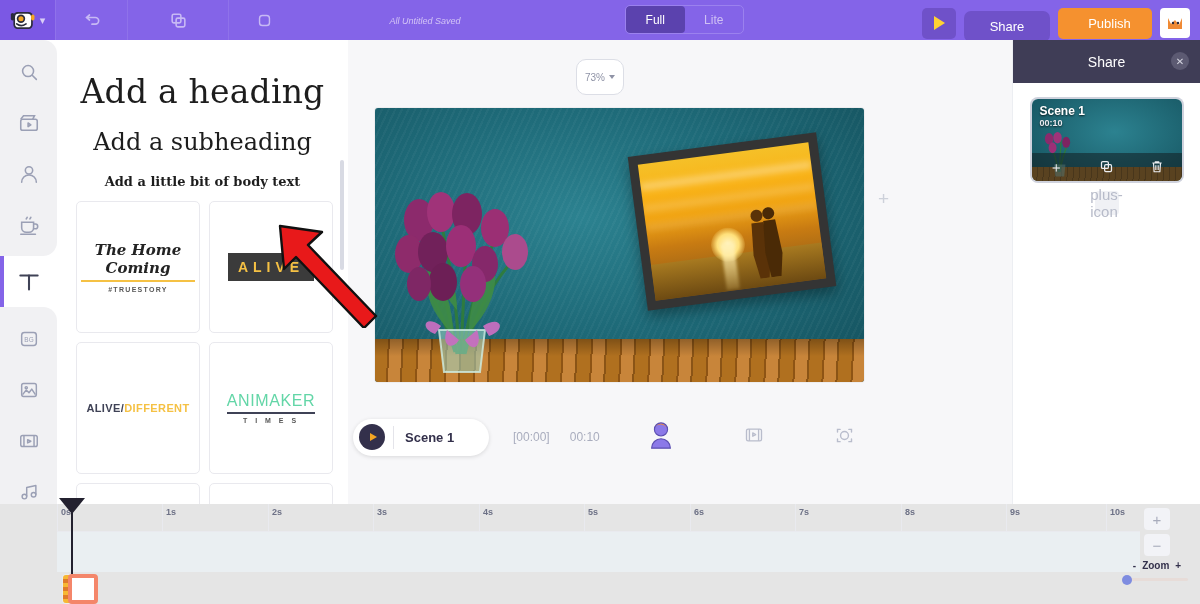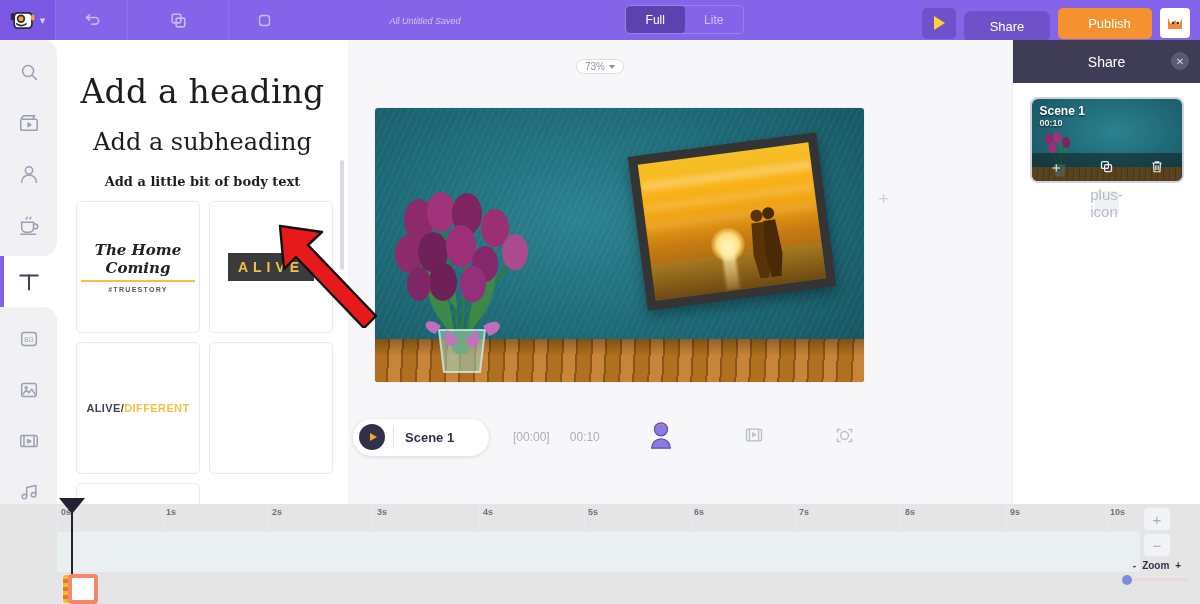--- a/index.html
+++ b/index.html
@@ -123,21 +123,21 @@
     background: #ffffff; border-radius: 0 10px 10px 0;
     display: flex; align-items: center; justify-content: center;
     color: #6a74c9; font-size: 12px;
   }
 
   
   .stage {
     position: absolute; top: 40px; left: 348px; width: 664px; height: 464px; background: #f7f7f9;
   }
   .zoom-pill {
-    position: absolute; left: 228px; top: 19px; width: 48px; height: 15px;
+    position: absolute; left: 228px; top: 19px; width: 48px; height: 36px;
     border: 1px solid #dcdee6; border-radius: 10px; background: #fff;
     display: flex; align-items: center; justify-content: center; gap: 4px;
     font-size: 10px; color: #8f93a6;
   }
   .cap-tri { width:0;height:0;border-left:3.5px solid transparent;border-right:3.5px solid transparent;border-top:4px solid #8f93a6; }
   .canvas {
     position: absolute; left: 27px; top: 68px; width: 489px; height: 274px;
     border-radius: 3px; overflow: hidden; box-shadow: 0 0 0 1px rgba(0,0,0,.04);
   }
   .wall { position:absolute; inset:0; background: radial-gradient(ellipse at 42% 40%, #2c8290 0%, #1e6a78 48%, #14505c 100%); }
@@ -395,20 +395,27 @@
         </div>
       </div>
       <div class="tpl-card">
         <div class="card-alive">
           <span>ALIVE</span>
         </div>
       </div>
       <div class="tpl-card">
         <div class="card-think">
           <span class="a">ALIVE/</span><span class="b">DIFFERENT</span>
+        </div>
+      </div>
+      <div class="tpl-card">
+        <div class="card-anim">
+          <div class="t1">ANIMAKER</div>
+          <div class="rule"></div>
+          <div class="t2">T I M E S</div>
         </div>
       </div>
       <div class="tpl-card"></div>
       <div class="tpl-card"></div>
     </div>
     <div class="panel-scrollbar"></div>
   </div>
   <div class="panel-collapse">‹</div>
 
   <div class="stage">

